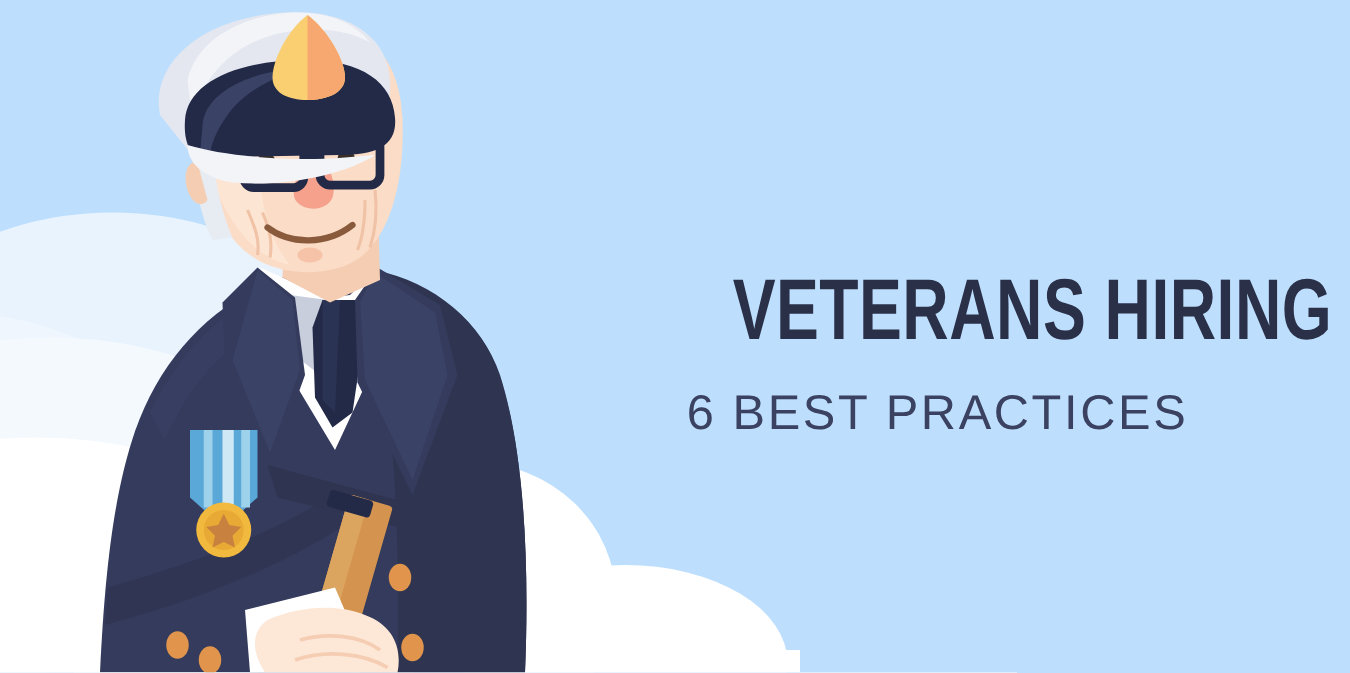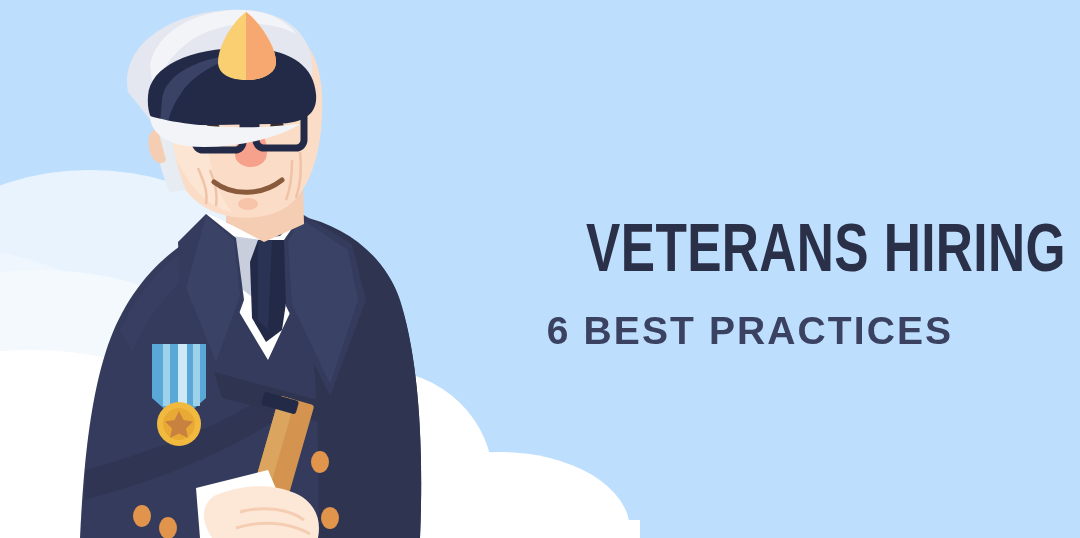--- a/index.html
+++ b/index.html
@@ -50,21 +50,21 @@
   }
   .subhead {
     position: absolute;
     left: 530px;
     top: 292px;
     width: 440px;
     text-align: center;
     font-family: "Liberation Sans", sans-serif;
     font-size: 39px;
     line-height: 46px;
-    font-weight: bold;
+    font-weight: normal;
     letter-spacing: 2.1px;
     color: #3b4160;
     white-space: nowrap;
   }
 </style>
 </head>
 <body>
 
 <div id="banner">
 

